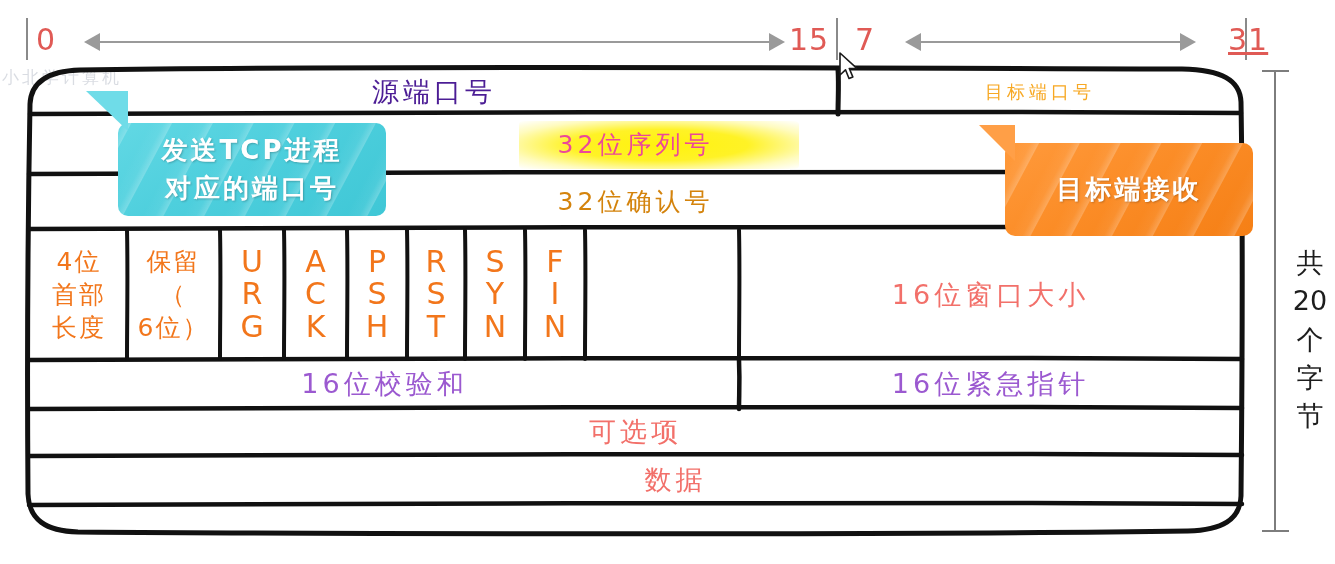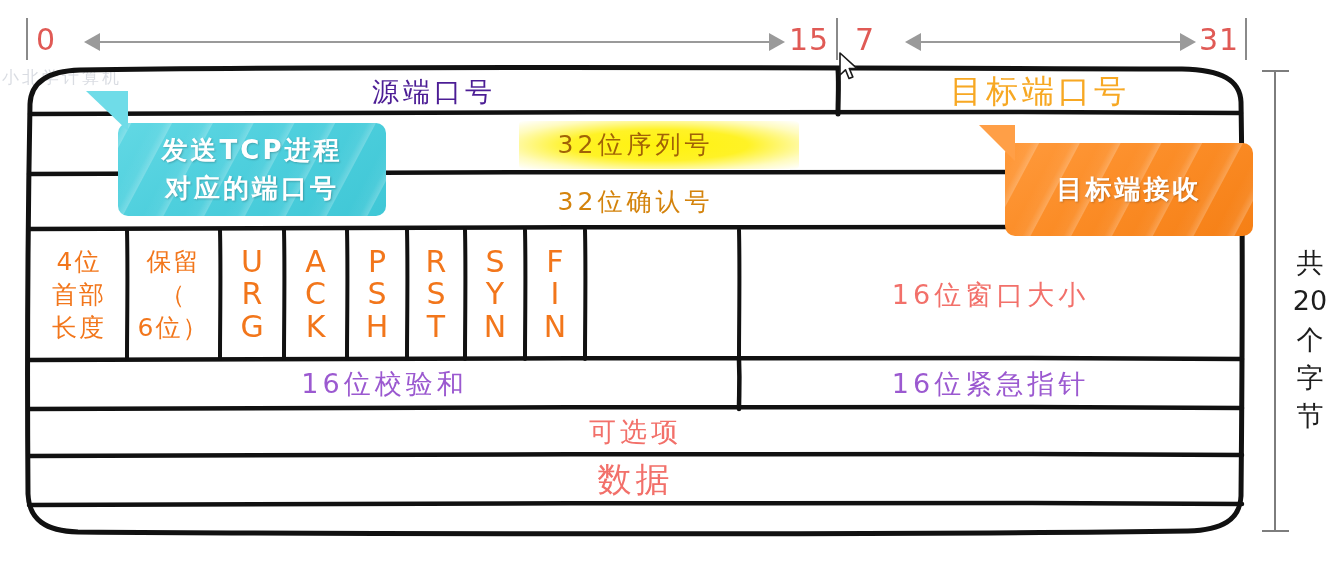--- a/index.html
+++ b/index.html
@@ -211,21 +211,21 @@
 
 <div id="ruler">
 
   <div class="tick-bar" style="left:26px;  top:18px; height:42px;"></div>
   <div class="tick-bar" style="left:836px; top:18px; height:42px;"></div>
   <div class="tick-bar" style="left:1245px;top:18px; height:42px;"></div>
 
   <span class="ruler-num" style="left:36px;  top:25px;">0</span>
   <span class="ruler-num" style="left:789px; top:25px;">15</span>
   <span class="ruler-num" style="left:855px; top:25px;">7</span>
-  <span class="ruler-num" style="left:1199px;top:25px;">31</span>
+  <span class="ruler-num" style="left:1228px;top:25px;text-decoration:underline;">31</span>
 
   <div class="arrow-head left" style="left:84px;"></div>
   <div class="arrow-line" style="left:99px; width:670px;"></div>
   <div class="arrow-head right" style="left:769px;"></div>
 
   <div class="arrow-head left" style="left:905px;"></div>
   <div class="arrow-line" style="left:920px; width:260px;"></div>
   <div class="arrow-head right" style="left:1180px;"></div>
 </div>
 
@@ -263,25 +263,25 @@
       <path d="M 563,166 C 564,210 563,255 563,295" stroke-width="4"></path>
       <path d="M 717,166 C 718,210 717,255 717,295" stroke-width="4"></path>
     </g>
   </svg>
 
   <div id="seq-highlight" style="left:497px; top:57px; width:280px; height:48px;"></div>
 
   <div class="cell-label" style="left:8px; top:6px; width:808px; height:44px; font-size:27px; color:#4c1d95; letter-spacing:4px;">
     <span>源端口号</span>
   </div>
-  <div class="cell-label" style="left:817px; top:6px; width:402px; height:44px; font-size:32px; color:#f7a823; letter-spacing:4px;">
+  <div class="cell-label" style="left:817px; top:6px; width:402px; height:44px; font-size:18px; color:#f7a823; letter-spacing:4px;">
     <span>目标端口号</span>
   </div>
 
-  <div class="cell-label" style="left:8px; top:52px; width:1211px; height:57px; font-size:25px; color:#a16207; letter-spacing:4px; z-index:5;">
+  <div class="cell-label" style="left:8px; top:52px; width:1211px; height:57px; font-size:25px; color:#ec4899; letter-spacing:4px; z-index:5;">
     <span>32位序列号</span>
   </div>
 
   <div class="cell-label" style="left:8px; top:110px; width:1211px; height:54px; font-size:25px; color:#d4830c; letter-spacing:4px;">
     <span>32位确认号</span>
   </div>
 
   <div class="stack3" style="left:10px; top:166px; width:94px; height:129px;">
     <span>4位</span>
     <span>首部</span>
@@ -332,21 +332,21 @@
     <span>16位校验和</span>
   </div>
   <div class="cell-label" style="left:718px; top:296px; width:501px; height:48px; font-size:27px; color:#9b59d0; letter-spacing:4px;">
     <span>16位紧急指针</span>
   </div>
 
   <div class="cell-label" style="left:8px; top:345px; width:1211px; height:46px; font-size:27px; color:#f2706a; letter-spacing:4px;">
     <span>可选项</span>
   </div>
 
-  <div class="cell-label" style="left:8px; top:392px; width:1211px; height:48px; font-size:34px; color:#f2706a; letter-spacing:4px;">
+  <div class="cell-label" style="left:8px; top:392px; width:1211px; height:48px; font-size:27px; color:#f2706a; letter-spacing:4px;padding-left:40px;">
     <span>数据</span>
   </div>
 </div>
 
 <div class="callout" id="callout-src">
   <div class="tail"></div>
   <div class="streaks"></div>
   <span class="txt">发送TCP进程</span>
   <span class="txt">对应的端口号</span>
 </div>

